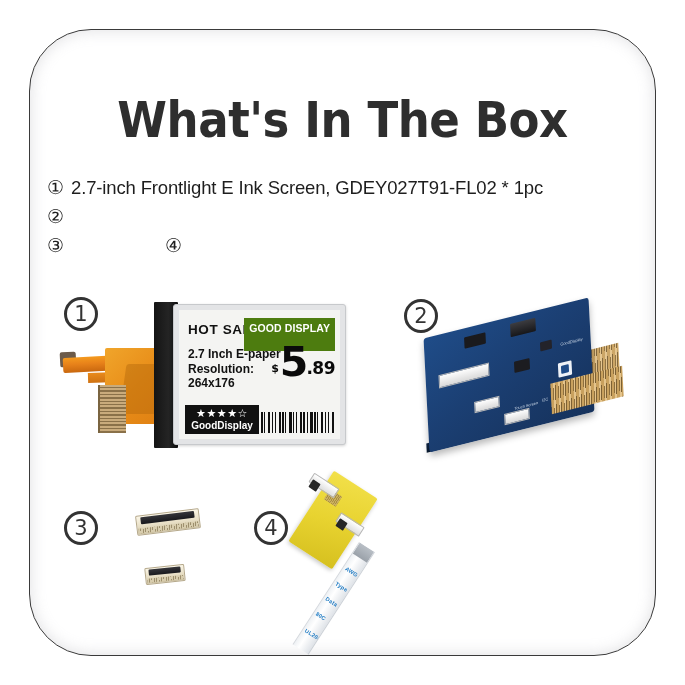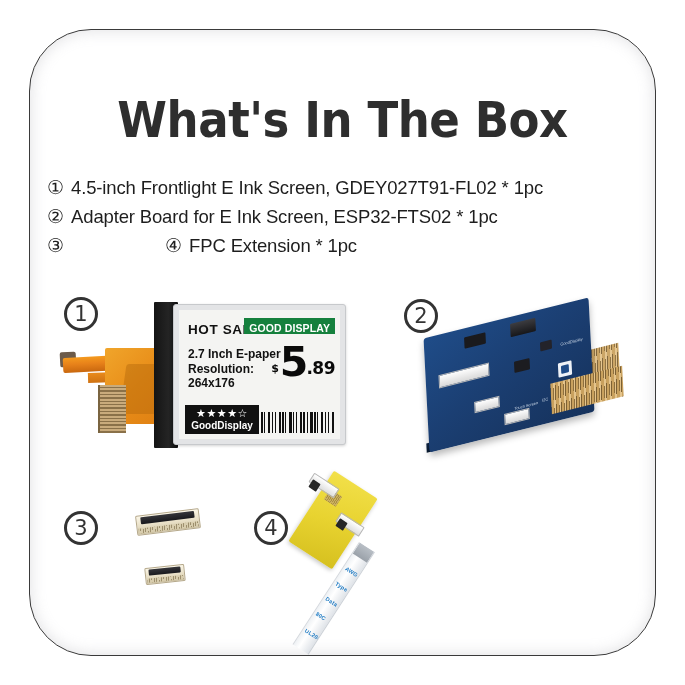--- a/index.html
+++ b/index.html
@@ -209,25 +209,25 @@
     left: 9px;  top: 12px;
     font-size: 13.5px;
     font-weight: bold;
     color: #111;
     letter-spacing: 0.6px;
     font-family: "Liberation Sans", sans-serif;
   }
   .epd-gd {
     position: absolute;
     right: 5px; top: 8px;
-    background: #15803d;
+    background: #4d7c0f;
     color: #fff;
     font-size: 10.5px;
     font-weight: bold;
-    padding: 4px 5px 0 5px;
+    padding: 4px 5px 17px 5px;
     letter-spacing: 0.1px;
     white-space: nowrap;
   }
   .epd-spec {
     position: absolute;
     left: 9px; top: 37px;
     font-size: 12px;
     font-weight: bold;
     line-height: 1.22;
     color: #111;
@@ -429,33 +429,31 @@
 <body>
 
 <div id="frame"></div>
 
 <div id="title">What's In The Box</div>
 
 <div id="list">
 
   <div class="li-row">
     <span class="li-num">①</span>
-    <span class="li-txt">4.5-inch Frontlight E Ink Screen, GDEY027T91-FL02 * 1pc</span>
+    <span class="li-txt">2.7-inch Frontlight E Ink Screen, GDEY027T91-FL02 * 1pc</span>
   </div>
 
   <div class="li-row">
     <span class="li-num">②</span>
-    <span class="li-txt">Adapter Board for E Ink Screen, ESP32-FTS02 * 1pc</span>
   </div>
 
   <div class="li-row split">
     <span class="li-num">③</span>
     <span class="col-b">
       <span class="li-num">④</span>
-      <span class="li-txt">FPC Extension * 1pc</span>
     </span>
   </div>
 
 </div>
 
 <div class="badge" id="badge1">1</div>
 <div class="badge" id="badge2">2</div>
 <div class="badge" id="badge3">3</div>
 <div class="badge" id="badge4">4</div>
 

